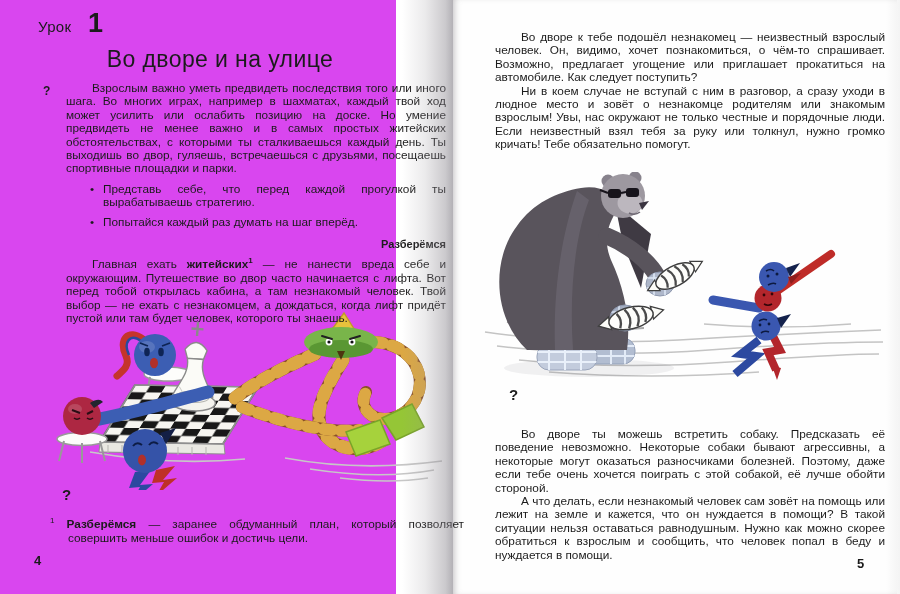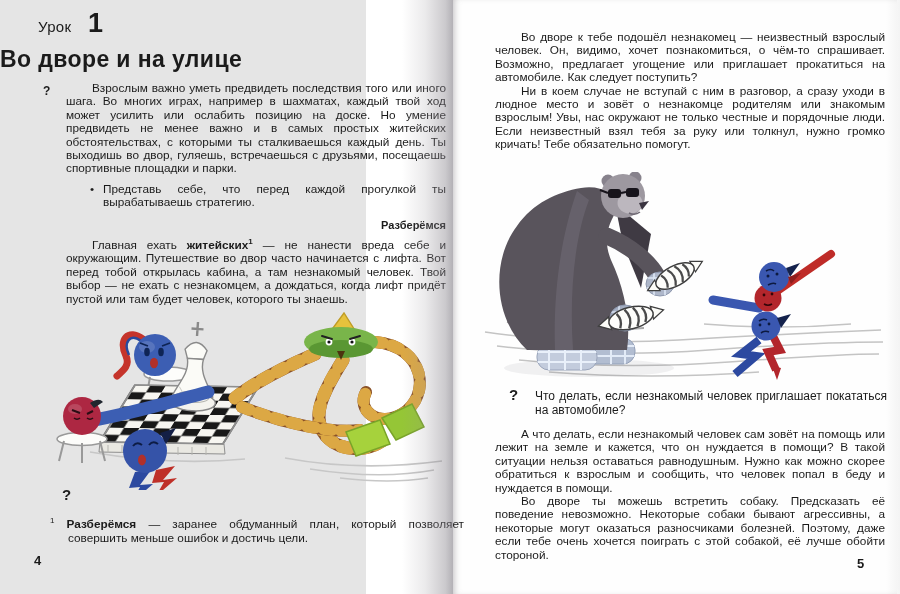--- a/index.html
+++ b/index.html
@@ -1,31 +1,31 @@
 <!DOCTYPE html>
 <html lang="ru"><head>
 <meta charset="utf-8">
 <style>
   html,body{margin:0;padding:0;background:#fff;}
   .spread{position:relative;width:900px;height:594px;background:#fff;overflow:hidden;
           font-family:"Liberation Sans",sans-serif;color:#1b1b1b;}
   .page{position:absolute;top:0;height:594px;}
-  .page-left{left:0;width:366px;background:#e5e5e5;}
+  .page-left{left:0;width:366px;background:#d946ef;padding-left:30px;}
   .page-right{left:453px;width:400px;background:#fefefe;
               box-shadow:inset 5px 0 7px -4px rgba(110,106,114,.45);padding-left:44px;}
   .gutter{position:absolute;left:402px;top:0;width:51px;height:594px;pointer-events:none;z-index:5;
           background:linear-gradient(to right,rgba(146,142,149,0) 0%,rgba(146,142,149,.18) 45%,
           rgba(132,128,136,.42) 85%,rgba(116,112,121,.55) 100%);}
   .corner-shade{position:absolute;right:0;top:0;width:14px;height:594px;pointer-events:none;z-index:5;
           background:linear-gradient(to right,rgba(160,160,160,0),rgba(160,160,160,.12));}
 
   .lesson-label{position:absolute;left:38px;top:18px;font-size:15px;letter-spacing:.3px;}
   .lesson-number{position:absolute;left:88px;top:8px;font-size:27px;font-weight:bold;}
-  .page-title{position:absolute;left:0;top:46px;width:440px;text-align:left;
-              font-size:23px;font-weight:bold;letter-spacing:.4px;}
+  .page-title{position:absolute;left:0;top:46px;width:440px;text-align:center;
+              font-size:23px;font-weight:normal;letter-spacing:.4px;}
 
   .body-col{position:absolute;text-align:justify;font-size:11.8px;line-height:13.4px;z-index:2;}
   .body-col p{margin:0;text-indent:26px;}
   .qmark-sm{position:absolute;font-size:12px;font-weight:bold;z-index:2;}
   .qmark-lg{position:absolute;font-size:15px;font-weight:bold;z-index:2;}
   ul.bullets{list-style:none;margin:7px 0 0 0;padding:0 0 0 22px;}
   ul.bullets li{position:relative;padding-left:15px;margin-top:6px;text-indent:0;}
   ul.bullets li::before{content:"\2022";position:absolute;left:2px;top:0;}
   .section-heading{margin:9px 0 3px -28px !important;text-indent:0 !important;
                    font-weight:bold;font-size:11px;text-align:right;}
@@ -46,20 +46,21 @@
     <span class="lesson-label">Урок</span>
     <span class="lesson-number">1</span>
     <h1 class="page-title" style="margin:0">Во дворе и на улице</h1>
 
     <span class="qmark-sm" style="left:43px;top:84px">?</span>
 
     <div class="body-col" style="left:66px;top:82px;width:380px">
       <p>Взрослым важно уметь предвидеть последствия того или иного шага. Во многих играх, например в шахматах, каждый твой ход может усилить или ослабить позицию на доске. Но умение предвидеть не менее важно и в самых простых житейских обстоятельствах, с которыми ты сталкиваешься каждый день. Ты выходишь во двор, гуляешь, встречаешься с друзьями, посещаешь спортивные площадки и парки.</p>
       <ul class="bullets">
         <li>Представь себе, что перед каждой прогулкой ты вырабатываешь стратегию.</li>
+        <li>Попытайся каждый раз думать на шаг вперёд.</li>
       </ul>
       <p class="section-heading">Разберёмся</p>
       <p><span>Главная ехать </span><b>житейских</b><sup class="inline">1</sup><span> — не нанести вреда себе и окружающим. Путешествие во двор часто начинается с лифта. Вот перед тобой открылась кабина, а там незнакомый человек. Твой выбор — не ехать с незнакомцем, а дождаться, когда лифт придёт пустой или там будет человек, которого ты знаешь.</span></p>
     </div>
 
     <svg width="420" height="178" viewBox="0 0 420 178" style="left:30px;top:312px">
       <defs>
         <pattern id="chk" width="2" height="2" patternUnits="userSpaceOnUse">
           <rect width="2" height="2" fill="#f7f6f1"></rect>
           <rect x="1" width="1" height="1" fill="#181818"></rect>
@@ -264,25 +265,24 @@
         <circle cx="295" cy="105" r="15" fill="#3a57b0"></circle>
         <polygon points="307,96 321,91 311,105" fill="#14224c"></polygon>
         <polygon points="309,105 322,101 312,112" fill="#8f1d1d"></polygon>
         <path d="M287,99 q5,-3 8,0 M289,113 q5,-3 8,-1" stroke="#0d1a40" stroke-width="1.6" fill="none"></path>
         <circle cx="289" cy="104" r="1.5" fill="#0d1a40"></circle>
           <circle cx="298" cy="102" r="1.5" fill="#0d1a40"></circle>
       </g>
     </svg>
 
     <span class="qmark-lg" style="left:56px;top:386px">?</span>
-    <div class="question-line" style="left:82px;top:389px;width:352px;text-align:justify">Что делать, если незнакомый человек приглашает покататься на автомобиле?</div>
 
     <div class="body-col" style="left:42px;top:428px;width:390px">
+      <p>Во дворе ты можешь встретить собаку. Предсказать её поведение невозможно. Некоторые собаки бывают агрессивны, а некоторые могут оказаться разносчиками болезней. Поэтому, даже если тебе очень хочется поиграть с этой собакой, её лучше обойти стороной.</p>
       <p>А что делать, если незнакомый человек сам зовёт на помощь или лежит на земле и кажется, что он нуждается в помощи? В такой ситуации нельзя оставаться равнодушным. Нужно как можно скорее обратиться к взрослым и сообщить, что человек попал в беду и нуждается в помощи.</p>
-      <p>Во дворе ты можешь встретить собаку. Предсказать её поведение невозможно. Некоторые собаки бывают агрессивны, а некоторые могут оказаться разносчиками болезней. Поэтому, даже если тебе очень хочется поиграть с этой собакой, её лучше обойти стороной.</p>
     </div>
 
     <span class="page-num" style="left:404px;top:556px">5</span>
   </div>
 
   <div class="gutter"></div>
   <div class="corner-shade"></div>
 </div>
 
 </body></html>

